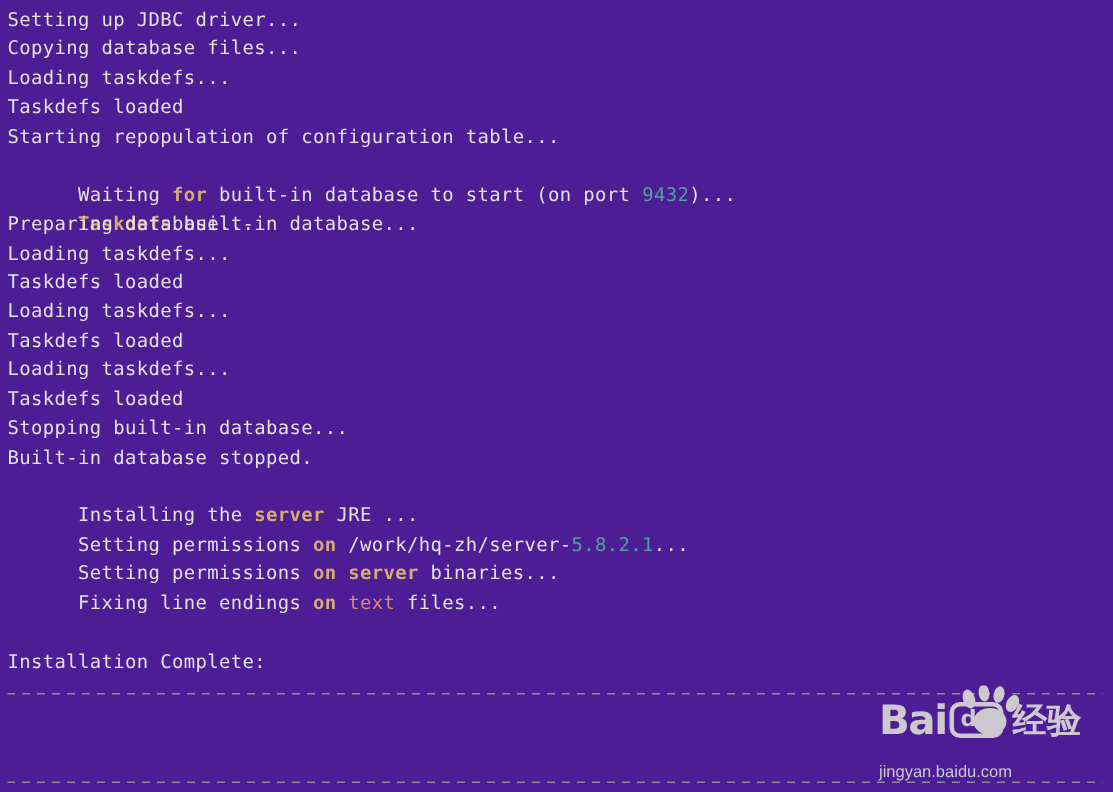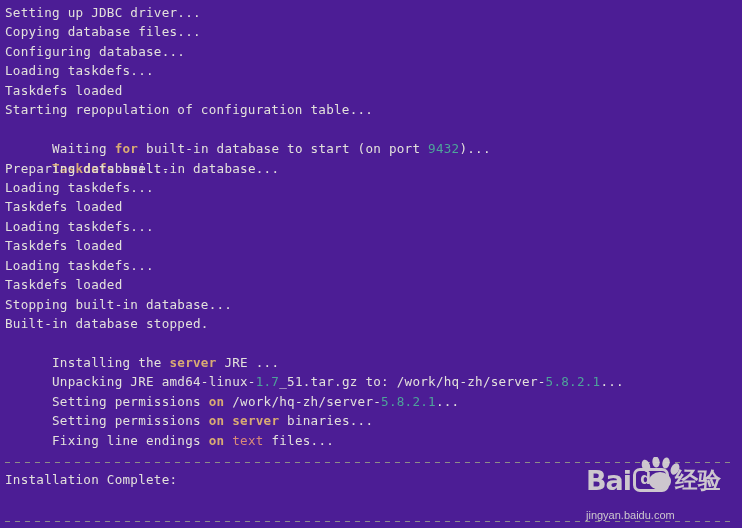--- a/index.html
+++ b/index.html
@@ -147,21 +147,20 @@
 </style>
 </head>
 <body>
 
 <div id="terminal">
 
   <div class="term-body">
 
     <div class="line">Setting up JDBC driver...</div>
     <div class="line">Copying database files...</div>
-    <div class="line">Configuring database...</div>
     <div class="line">Loading taskdefs...</div>
     <div class="line">Taskdefs loaded</div>
     <div class="line">Starting repopulation of configuration table...</div>
 
     <div class="line">
       <span class="t-default">Waiting </span><span class="t-kw">for</span><span class="t-default"> built-in database to start (on port </span><span class="t-num">9432</span><span class="t-default">)...</span>
     </div>
 
     <div class="line">
       <span class="t-kw">Taskdefs</span><span class="t-default"> built-in database...</span>
@@ -176,23 +175,20 @@
     <div class="line">Taskdefs loaded</div>
 
 
     <div class="line">Stopping built-in database...</div>
     <div class="line">Built-in database stopped.</div>
 
     <div class="line">
       <span class="t-default">Installing the </span><span class="t-kw">server</span><span class="t-default"> JRE ...</span>
     </div>
 
-    <div class="line">
-      <span class="t-default">Unpacking JRE amd64-linux-</span><span class="t-num">1.7</span><span class="t-default">_51.tar.gz to: /work/hq-zh/server-</span><span class="t-num">5.8.2.1</span><span class="t-default">...</span>
-    </div>
 
     <div class="line">
       <span class="t-default">Setting permissions </span><span class="t-kw">on</span><span class="t-default"> /work/hq-zh/server-</span><span class="t-num">5.8.2.1</span><span class="t-default">...</span>
     </div>
 
     <div class="line">
       <span class="t-default">Setting permissions </span><span class="t-kw">on</span><span class="t-default"> </span><span class="t-kw">server</span><span class="t-default"> binaries...</span>
     </div>
 
     <div class="line">

